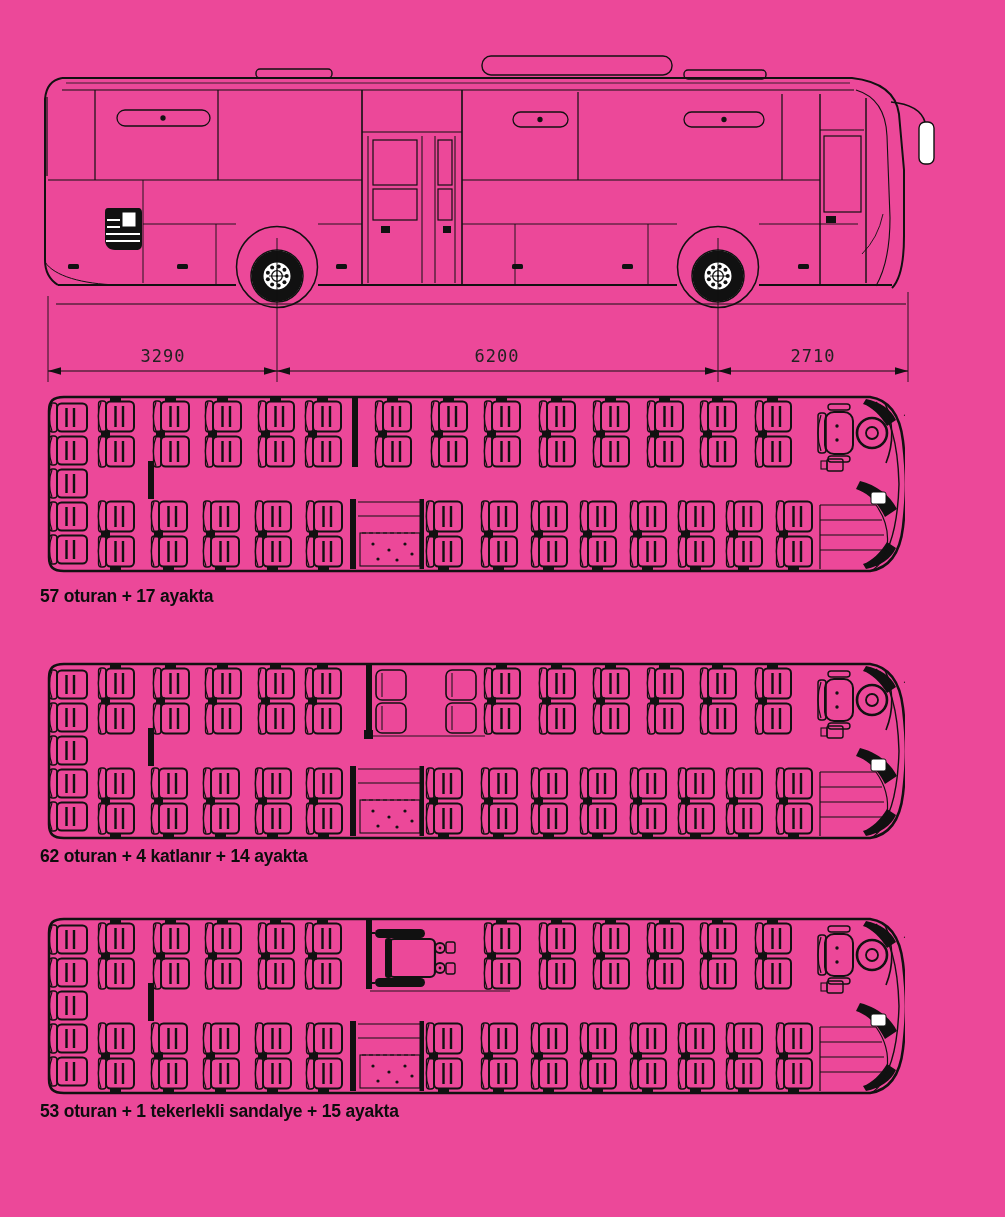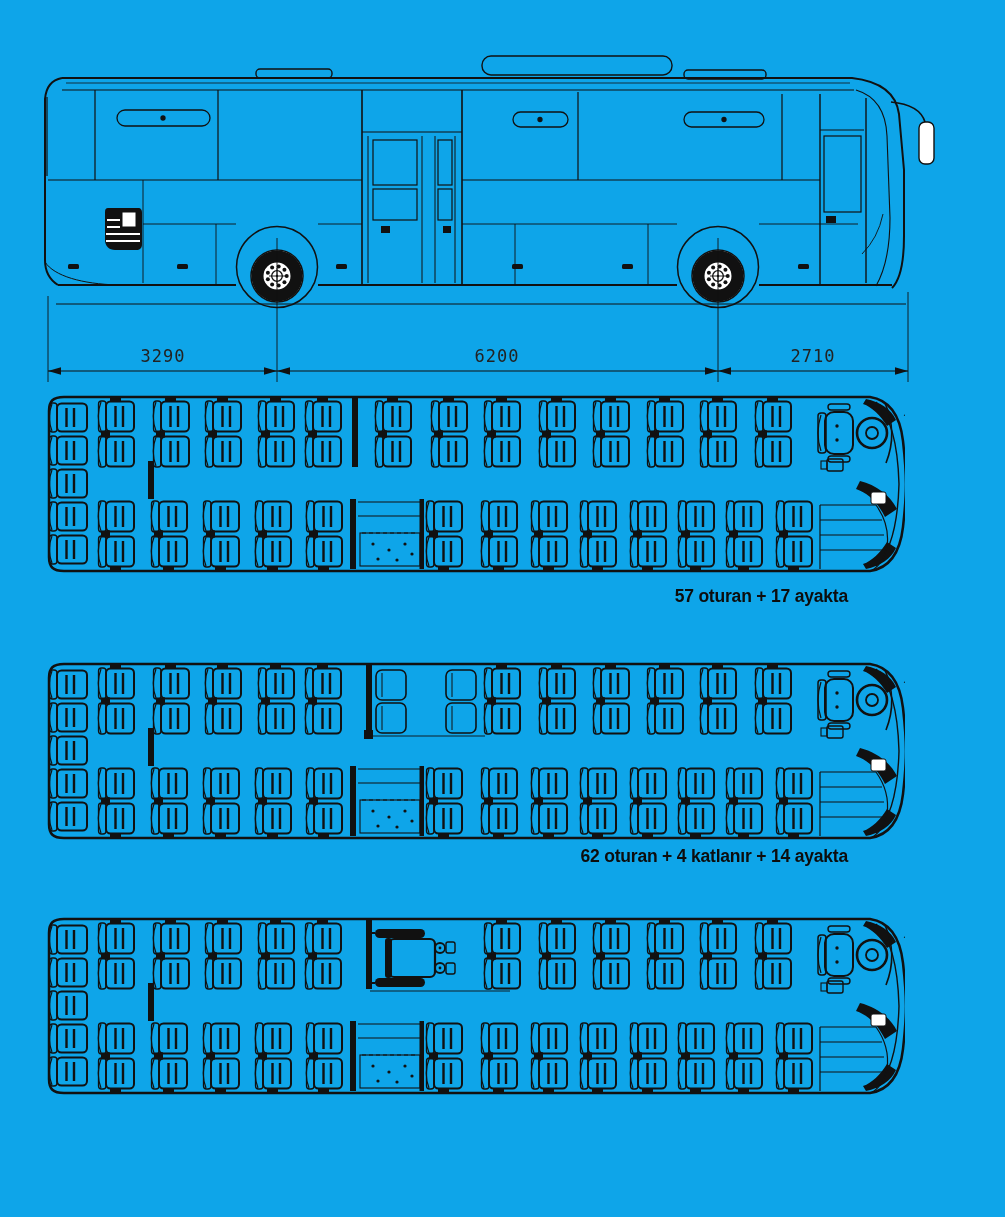--- a/index.html
+++ b/index.html
@@ -1,19 +1,19 @@
 <!DOCTYPE html>
 <html><head>
 <meta charset="utf-8">
 <style>
   html,body{margin:0;padding:0;background:#fff;}
-  .page{position:relative;width:1005px;height:1217px;background:#0ea5e9;overflow:hidden;
+  .page{position:relative;width:1005px;height:1217px;background:#ec4899;overflow:hidden;
         font-family:"Liberation Sans",sans-serif;color:#111;}
   .plan{position:absolute;left:40px;width:865px;height:182px;}
-  .caption{position:absolute;left:40px;width:808px;text-align:right;
+  .caption{position:absolute;left:40px;width:808px;text-align:left;
            font-weight:700;font-size:17.5px;letter-spacing:-0.2px;color:#0d0d0d;}
   .dimtext{font-family:"DejaVu Sans Mono",monospace;font-size:17px;letter-spacing:1px;fill:#222;}
   svg{display:block;}
 </style>
 </head>
 <body>
 
 <div class="page">
 
   <svg id="sideview" width="1005" height="392" viewBox="0 0 1005 392" style="position:absolute;left:0;top:0;">
@@ -1161,13 +1161,14 @@
           <circle cx="400" cy="33" r="1.4" fill="#111"></circle>
           <circle cx="400" cy="53" r="1.4" fill="#111"></circle>
         </g>
         <path d="M327,18 H335 M327,68 H335" fill="none" stroke="#111" stroke-width="2"></path>
         <rect x="349" y="24" width="46" height="38" rx="5" fill="none" stroke="#111" stroke-width="2.2"></rect>
         <rect x="406" y="27" width="9" height="11" rx="2" fill="none" stroke="#111" stroke-width="1.4"></rect>
         <rect x="406" y="48" width="9" height="11" rx="2" fill="none" stroke="#111" stroke-width="1.4"></rect>
         <path d="M330,76 H470" fill="none" stroke="#111" stroke-width="0.9"></path>
       </svg>
     </div>
+  <div class="caption" style="top:1101px;">53 oturan + 1 tekerlekli sandalye + 15 ayakta</div>
 </div>
 
 </body></html>

